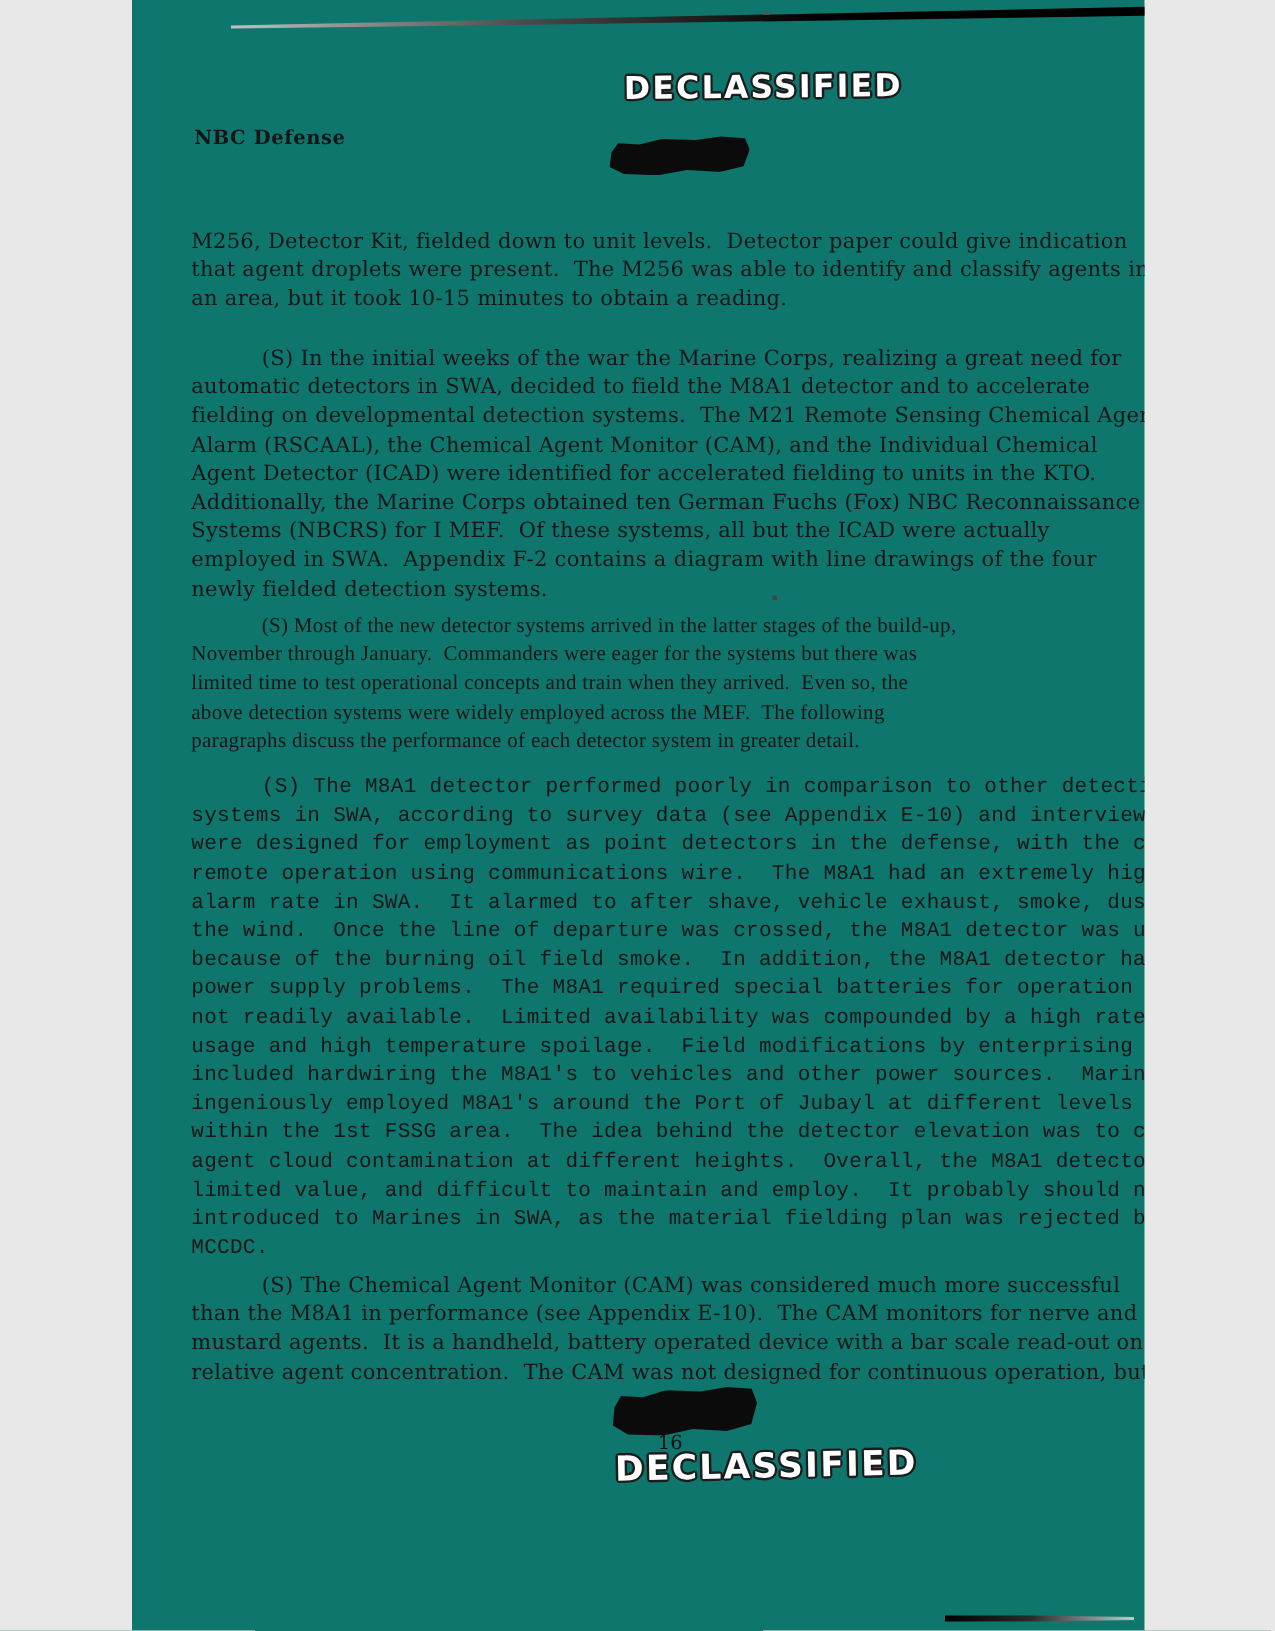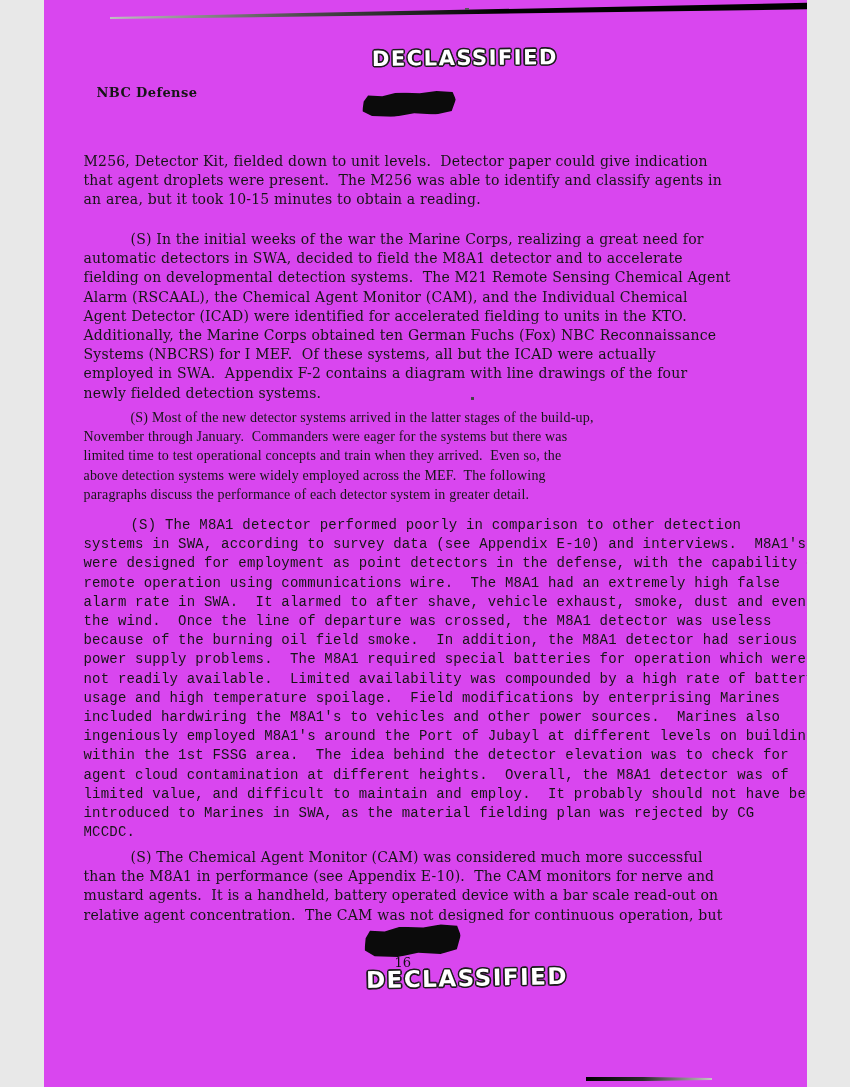--- a/index.html
+++ b/index.html
@@ -1,35 +1,35 @@
 <!DOCTYPE html>
 <html><head>
 <meta charset="utf-8">
 <style>
   html,body{margin:0;padding:0;background:#e8e8e8;}
   .page{
-    position:relative;width:763px;height:1087px;margin:0 auto;
-    background:#d946ef;overflow:hidden;
+    position:relative;width:675px;height:1087px;margin:0 auto;
+    background:#0f766e;overflow:hidden;
     font-family:"DejaVu Serif","Liberation Serif",serif;color:#161616;
   }
   .artifacts{position:absolute;left:0;top:0;width:850px;height:1087px;pointer-events:none;}
   .para{
     position:absolute;left:40px;width:795px;
     font-size:14px;line-height:19.2px;letter-spacing:0.2px;
     white-space:pre;
   }
   .indent{text-indent:47px;}
   .p1{top:152px;}
   .p2{top:230px;}
   .p3{top:408px;font-family:Liberation Serif, serif;}
   .p4{top:516px;font-family:Liberation Mono, monospace;}
   .p5{top:848px;}
   .header-label{
     position:absolute;left:42px;top:85px;
-    font-size:13px;letter-spacing:0.4px;font-weight:bold;margin-left:11px;
+    font-size:13px;letter-spacing:0.4px;font-weight:bold;
   }
   .stamp{
     position:absolute;
     font-family:"DejaVu Sans","Liberation Sans",sans-serif;
     font-weight:800;color:#ffffff;white-space:nowrap;
     text-shadow:
       -1.6px 0 #1c1c1c, 1.6px 0 #1c1c1c, 0 -1.6px #1c1c1c, 0 1.6px #1c1c1c,
       -1.1px -1.1px #1c1c1c, 1.1px 1.1px #1c1c1c, -1.1px 1.1px #1c1c1c, 1.1px -1.1px #1c1c1c;
   }
   .stamp-top{left:328px;top:46px;font-size:21px;letter-spacing:1.5px;transform:rotate(-0.6deg);}

